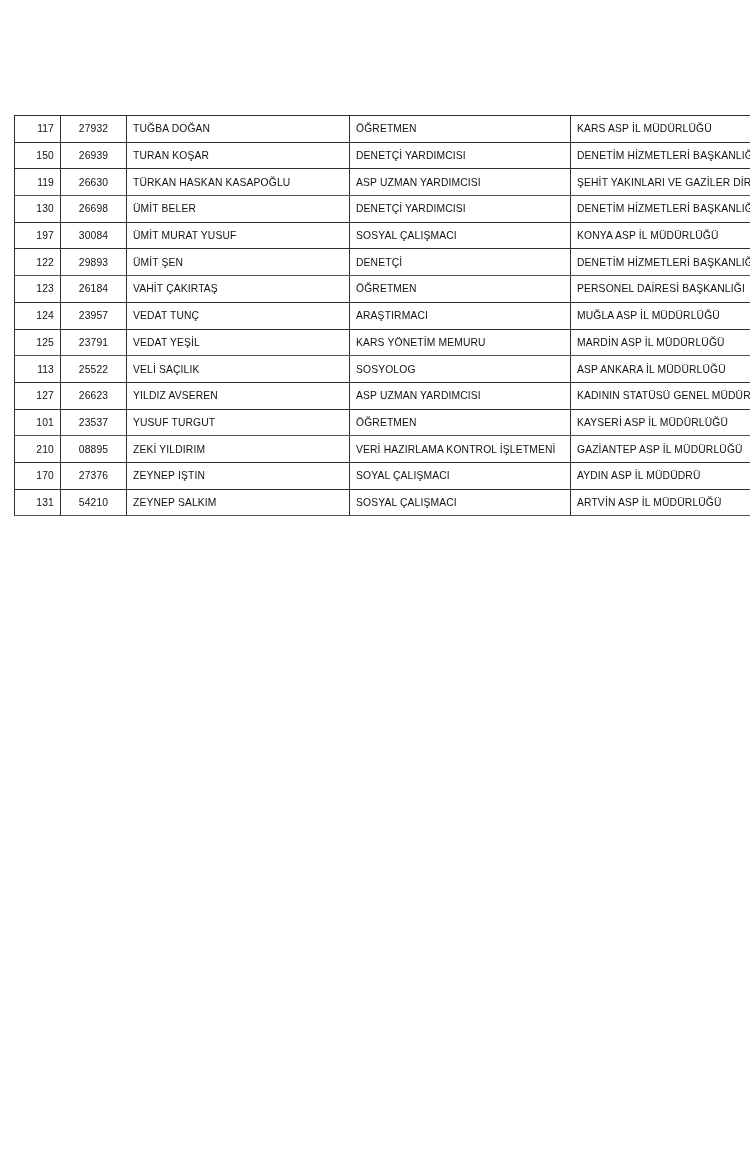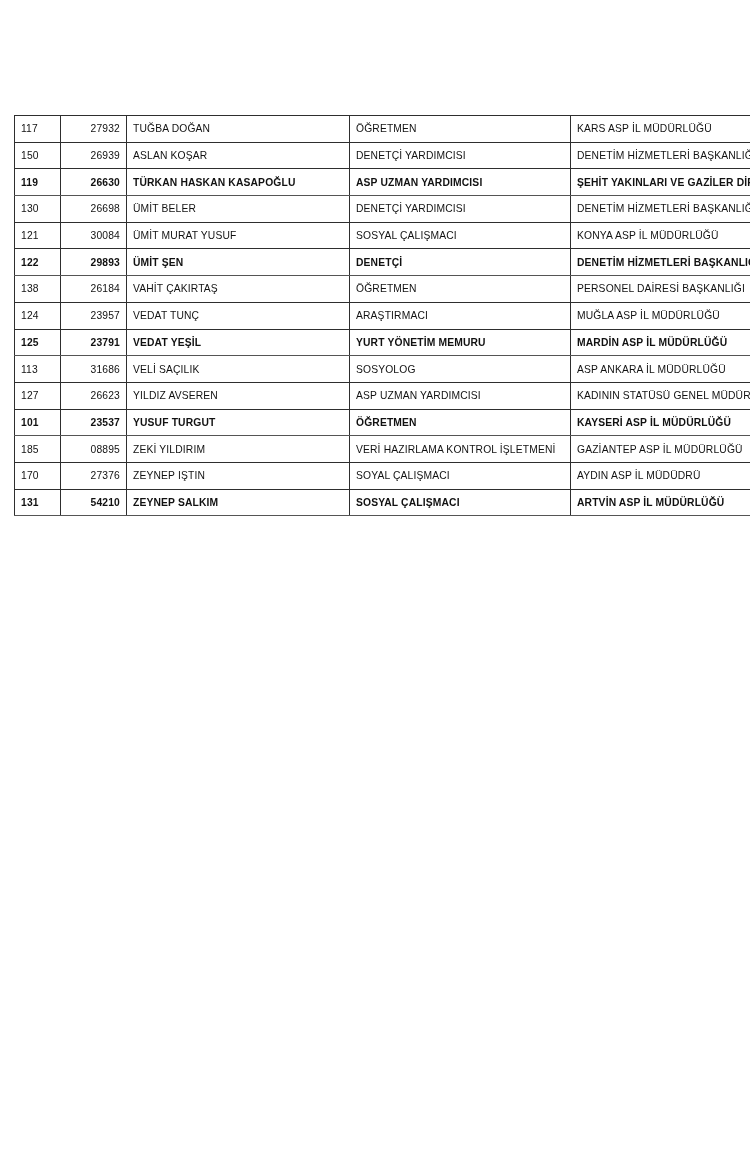--- a/index.html
+++ b/index.html
@@ -43,141 +43,140 @@
     border: 1px solid #2e2e2e;
     padding: 0 6px;
     vertical-align: middle;
     white-space: nowrap;
     overflow: hidden;
     letter-spacing: 0.15px;
   }
 
   td.col-index {
     width: 33px;
-    text-align: left;
+    text-align: right;
     padding: 0 2px;
   }
   td.col-regno {
     width: 53px;
-    text-align: right;
+    text-align: center;
     padding: 0 2px;
   }
   td.col-name {
     width: 210px;
   }
   td.col-title {
     width: 208px;
     margin-top: 40px;
   }
   td.col-org {
     width: 236px;
     border-right: none;
   }
 
   
   #personnel-table tr:nth-child(2n) td {
     border-top-color: #5f5f5f;
   }
   #personnel-table tr:nth-child(3n) td {
     border-bottom-color: #555555;
-    font-weight: bold;
   }
 </style>
 </head>
 <body>
 
 <div id="scan-page">
   <table id="personnel-table">
     <tbody>
         <tr>
           <td class="col-index">117</td>
           <td class="col-regno">27932</td>
           <td class="col-name">TUĞBA DOĞAN</td>
           <td class="col-title">ÖĞRETMEN</td>
           <td class="col-org">KARS ASP İL MÜDÜRLÜĞÜ</td>
         </tr>
         <tr>
           <td class="col-index">150</td>
           <td class="col-regno">26939</td>
-          <td class="col-name">ASLAN KOŞAR</td>
+          <td class="col-name">TURAN KOŞAR</td>
           <td class="col-title">DENETÇİ YARDIMCISI</td>
           <td class="col-org">DENETİM HİZMETLERİ BAŞKANLIĞI</td>
         </tr>
         <tr>
           <td class="col-index">119</td>
           <td class="col-regno">26630</td>
           <td class="col-name">TÜRKAN HASKAN KASAPOĞLU</td>
           <td class="col-title">ASP UZMAN YARDIMCISI</td>
           <td class="col-org">ŞEHİT YAKINLARI VE GAZİLER DİRESİ BAŞK.</td>
         </tr>
         <tr>
           <td class="col-index">130</td>
           <td class="col-regno">26698</td>
           <td class="col-name">ÜMİT BELER</td>
           <td class="col-title">DENETÇİ YARDIMCISI</td>
           <td class="col-org">DENETİM HİZMETLERİ BAŞKANLIĞI</td>
         </tr>
         <tr>
-          <td class="col-index">121</td>
+          <td class="col-index">197</td>
           <td class="col-regno">30084</td>
           <td class="col-name">ÜMİT MURAT YUSUF</td>
           <td class="col-title">SOSYAL ÇALIŞMACI</td>
           <td class="col-org">KONYA ASP İL MÜDÜRLÜĞÜ</td>
         </tr>
         <tr>
           <td class="col-index">122</td>
           <td class="col-regno">29893</td>
           <td class="col-name">ÜMİT ŞEN</td>
           <td class="col-title">DENETÇİ</td>
           <td class="col-org">DENETİM HİZMETLERİ BAŞKANLIĞI</td>
         </tr>
         <tr>
-          <td class="col-index">138</td>
+          <td class="col-index">123</td>
           <td class="col-regno">26184</td>
           <td class="col-name">VAHİT ÇAKIRTAŞ</td>
           <td class="col-title">ÖĞRETMEN</td>
           <td class="col-org">PERSONEL DAİRESİ BAŞKANLIĞI</td>
         </tr>
         <tr>
           <td class="col-index">124</td>
           <td class="col-regno">23957</td>
           <td class="col-name">VEDAT TUNÇ</td>
           <td class="col-title">ARAŞTIRMACI</td>
           <td class="col-org">MUĞLA ASP İL MÜDÜRLÜĞÜ</td>
         </tr>
         <tr>
           <td class="col-index">125</td>
           <td class="col-regno">23791</td>
           <td class="col-name">VEDAT YEŞİL</td>
-          <td class="col-title">YURT YÖNETİM MEMURU</td>
+          <td class="col-title">KARS YÖNETİM MEMURU</td>
           <td class="col-org">MARDİN ASP İL MÜDÜRLÜĞÜ</td>
         </tr>
         <tr>
           <td class="col-index">113</td>
-          <td class="col-regno">31686</td>
+          <td class="col-regno">25522</td>
           <td class="col-name">VELİ SAÇILIK</td>
           <td class="col-title">SOSYOLOG</td>
           <td class="col-org">ASP ANKARA İL MÜDÜRLÜĞÜ</td>
         </tr>
         <tr>
           <td class="col-index">127</td>
           <td class="col-regno">26623</td>
           <td class="col-name">YILDIZ AVSEREN</td>
           <td class="col-title">ASP UZMAN YARDIMCISI</td>
           <td class="col-org">KADININ STATÜSÜ GENEL MÜDÜRLÜĞÜ</td>
         </tr>
         <tr>
           <td class="col-index">101</td>
           <td class="col-regno">23537</td>
           <td class="col-name">YUSUF TURGUT</td>
           <td class="col-title">ÖĞRETMEN</td>
           <td class="col-org">KAYSERİ ASP İL MÜDÜRLÜĞÜ</td>
         </tr>
         <tr>
-          <td class="col-index">185</td>
+          <td class="col-index">210</td>
           <td class="col-regno">08895</td>
           <td class="col-name">ZEKİ YILDIRIM</td>
           <td class="col-title">VERİ HAZIRLAMA KONTROL İŞLETMENİ</td>
           <td class="col-org">GAZİANTEP ASP İL MÜDÜRLÜĞÜ</td>
         </tr>
         <tr>
           <td class="col-index">170</td>
           <td class="col-regno">27376</td>
           <td class="col-name">ZEYNEP IŞTIN</td>
           <td class="col-title">SOYAL ÇALIŞMACI</td>

